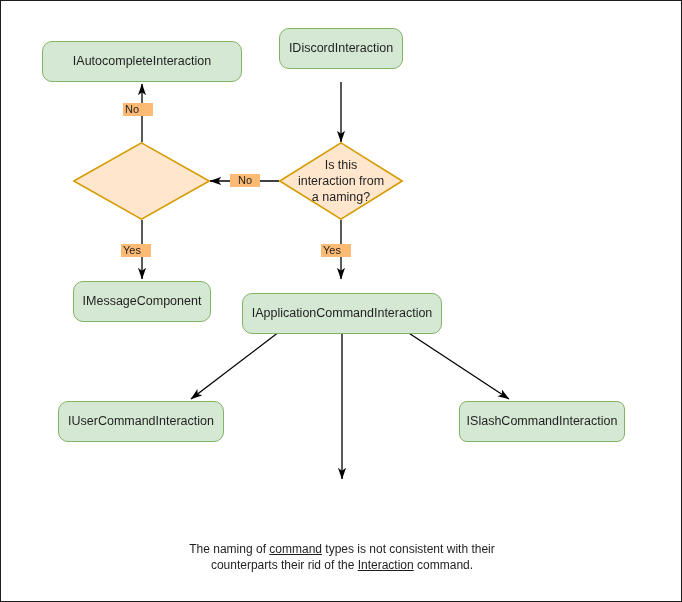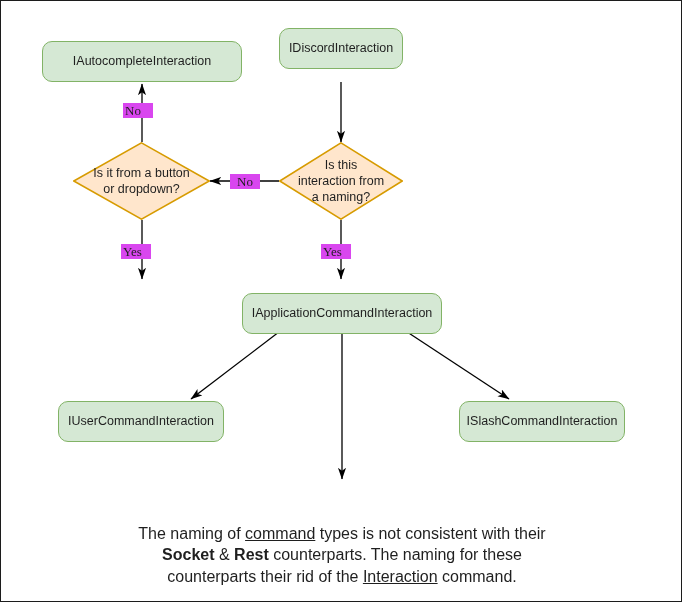--- a/index.html
+++ b/index.html
@@ -59,37 +59,36 @@
     width: 100%;
     height: 100%;
   }
   .diamond-label {
     position: relative;
     z-index: 2;
     width: 74%;
   }
   .edge-label {
     position: absolute;
-    background: #d946ef;
+    background: #fdba74;
     color: #1f1f1f;
-    font-size: 13px;
+    font-size: 11px;
     line-height: 1;
     padding: 1px 2px;
     white-space: nowrap;
     box-sizing: border-box;
     text-align: center;
-    font-family: Liberation Serif, serif;
   }
   #footer-note {
     position: absolute;
     left: 131px;
-    top: 522px;
+    top: 541px;
     width: 420px;
     text-align: center;
-    font-size: 16px;
+    font-size: 12px;
     line-height: 1.33;
     color: #1f1f1f;
   }
   #footer-note .u { text-decoration: underline; }
   #footer-note .b { font-weight: bold; }
 </style>
 </head>
 <body>
 
 <div id="canvas">
@@ -131,51 +130,52 @@
   </div>
 
   <div class="node node-box" style="left:278px; top:27px; width:124px; height:41px;">
     <span>IDiscordInteraction</span>
   </div>
 
   <div class="node node-diamond" style="left:72px; top:141px; width:137px; height:78px;">
     <svg class="diamond-shape" viewBox="0 0 137 78" preserveAspectRatio="none" xmlns="http://www.w3.org/2000/svg">
       <polygon points="68.5,0.8 136.2,39 68.5,77.2 0.8,39" fill="#ffe6cc" stroke="#d79b00" stroke-width="1.5"></polygon>
     </svg>
-    <span class="diamond-label">Is it from a button or dropdown?</span>
   </div>
 
   <div class="node node-diamond" style="left:278px; top:141px; width:124px; height:78px;">
     <svg class="diamond-shape" viewBox="0 0 124 78" preserveAspectRatio="none" xmlns="http://www.w3.org/2000/svg">
       <polygon points="62,0.8 123.2,39 62,77.2 0.8,39" fill="#ffe6cc" stroke="#d79b00" stroke-width="1.5"></polygon>
     </svg>
     <span class="diamond-label">Is this interaction from a naming?</span>
   </div>
 
+  <div class="node node-box" style="left:72px; top:280px; width:138px; height:41px;">
+    <span>IMessageComponent</span>
+  </div>
 
   <div class="node node-box" style="left:241px; top:292px; width:200px; height:41px;">
     <span>IApplicationCommandInteraction</span>
   </div>
 
   <div class="node node-box" style="left:57px; top:400px; width:166px; height:41px;">
     <span>IUserCommandInteraction</span>
   </div>
 
-  <div class="node node-box" style="left:458px; top:400px; width:166px; height:41px;">
+  <div class="node node-box" style="left:458px; top:400px; width:166px; height:41px;border-radius:8px;">
     <span>ISlashCommandInteraction</span>
   </div>
 
 
   <div class="edge-label" style="left:229px; top:173px; width:30px;">No</div>
 
   <div class="edge-label" style="left:122px; top:102px; width:30px; text-align:left;">No</div>
 
   <div class="edge-label" style="left:120px; top:243px; width:30px; text-align:left;">Yes</div>
 
   <div class="edge-label" style="left:320px; top:243px; width:30px; text-align:left;">Yes</div>
 
   <div id="footer-note">
     <div><span>The naming of </span><span class="u">command</span><span> types is not consistent with their</span></div>
-    <div><span class="b">Socket</span><span> &amp; </span><span class="b">Rest</span><span> counterparts. The naming for these</span></div>
     <div><span>counterparts their rid of the </span><span class="u">Interaction</span><span> command.</span></div>
   </div>
 
 </div>
 
 </body></html>

